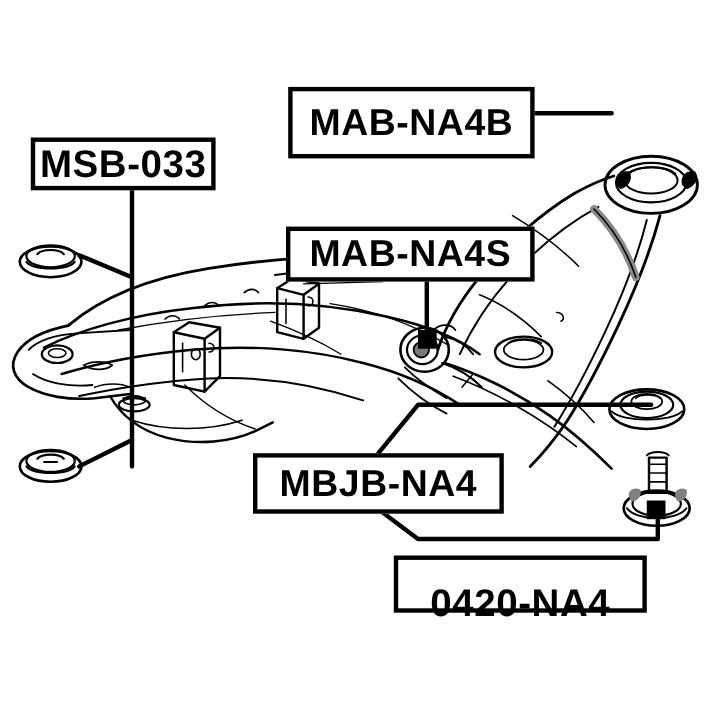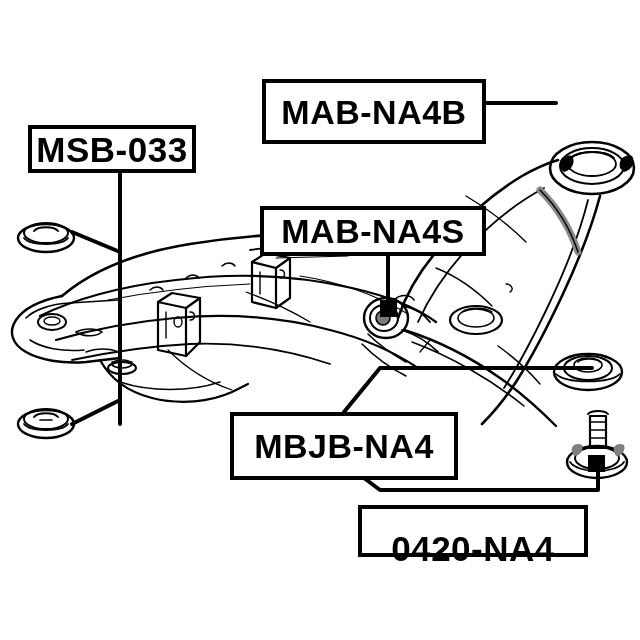--- a/index.html
+++ b/index.html
@@ -45,21 +45,21 @@
   
   #label-msb-033   { left: 28px;  top: 125px; width: 168px; height: 48px; }
   #label-msb-033 .label-text   { font-size: 35px; }
 
   #label-mab-na4b  { left: 262px; top: 79px;  width: 224px; height: 65px; }
   #label-mab-na4b .label-text  { font-size: 34px; }
 
   #label-mab-na4s  { left: 260px; top: 160px; width: 226px; height: 50px; margin-top: 46px; }
   #label-mab-na4s .label-text  { font-size: 34px; }
 
-  #label-mbjb-na4  { left: 230px; top: 412px; width: 228px; height: 68px; }
+  #label-mbjb-na4  { left: 230px; top: 412px; width: 228px; height: 55px; }
   #label-mbjb-na4 .label-text  { font-size: 34px; }
 
   #label-0420-na4  { left: 358px; top: 505px; width: 230px; height: 52px; }
   #label-0420-na4 .label-text  { font-size: 35px; margin-top: 34px; }
 </style>
 </head>
 <body>
 
 <div id="diagram-root">
 

